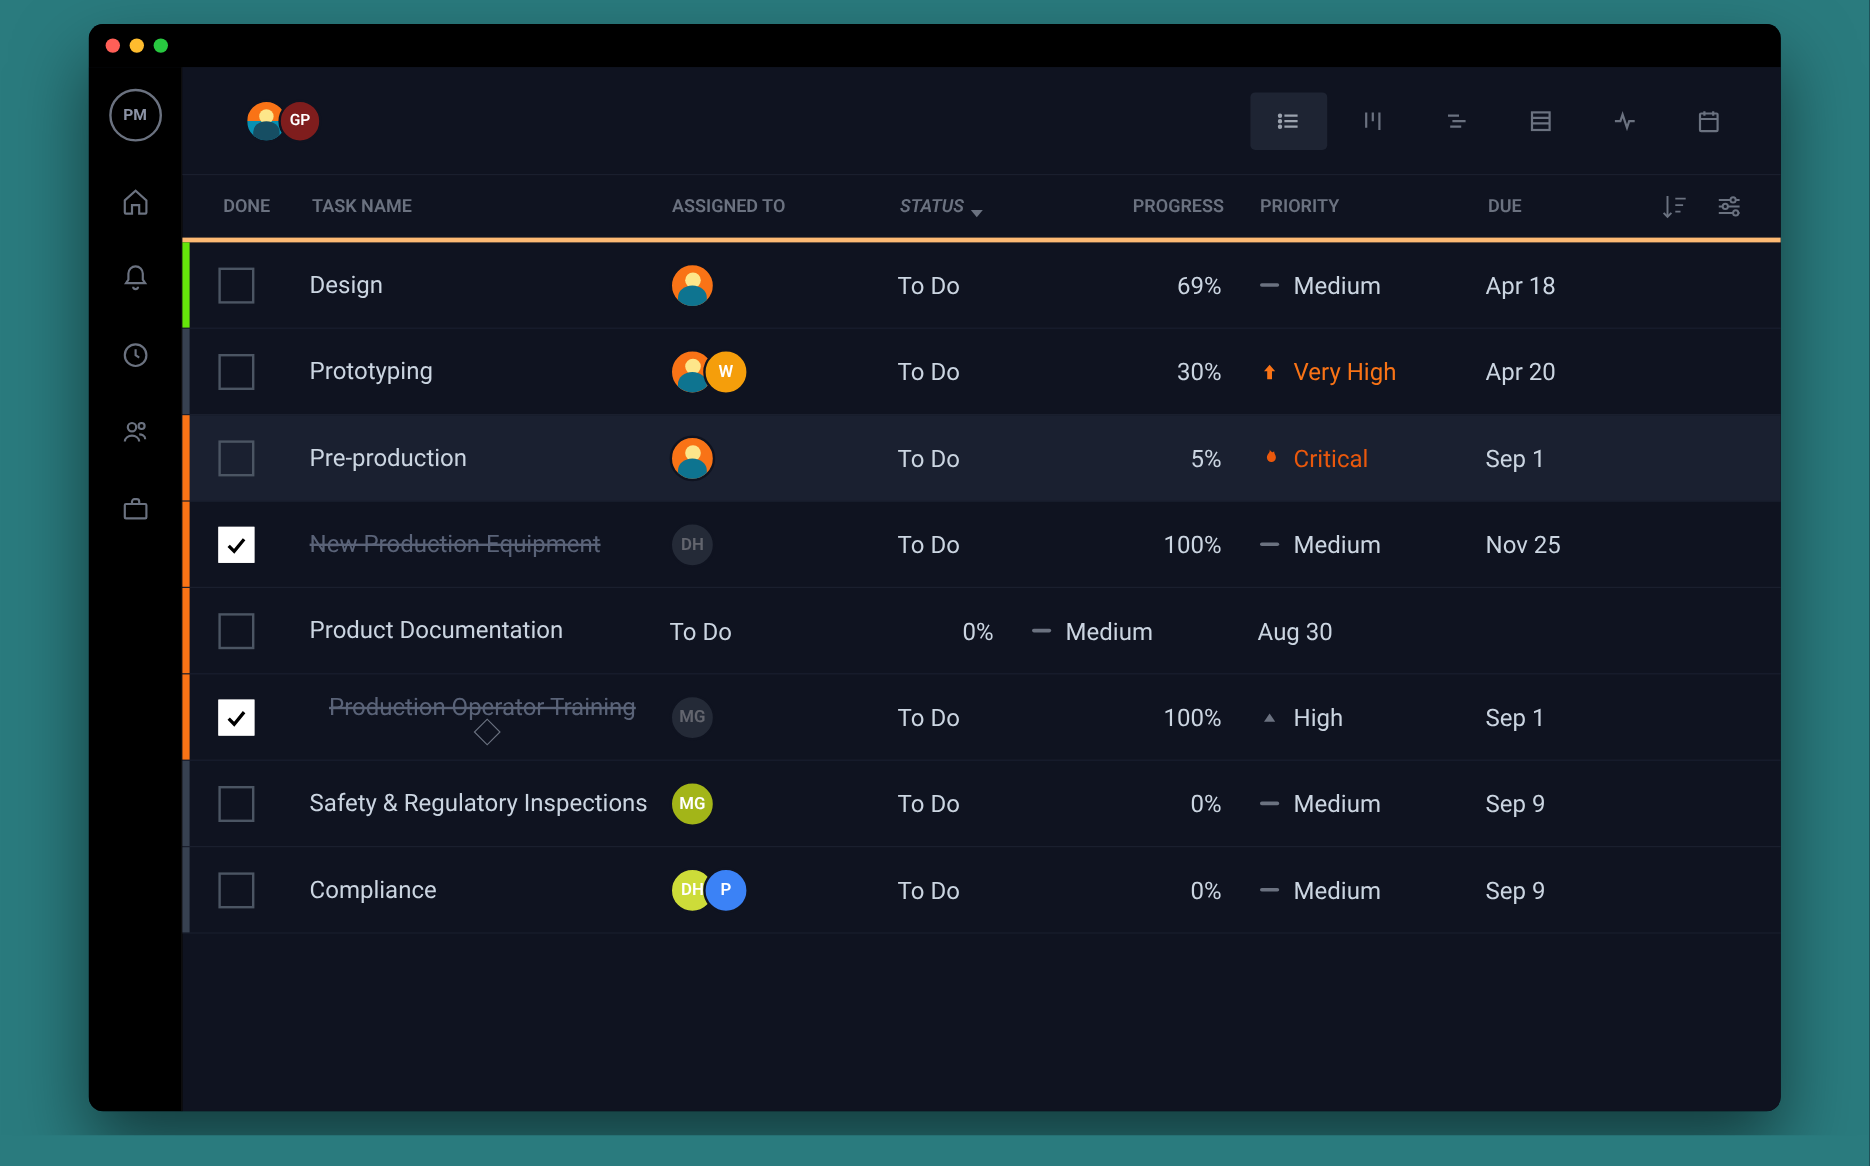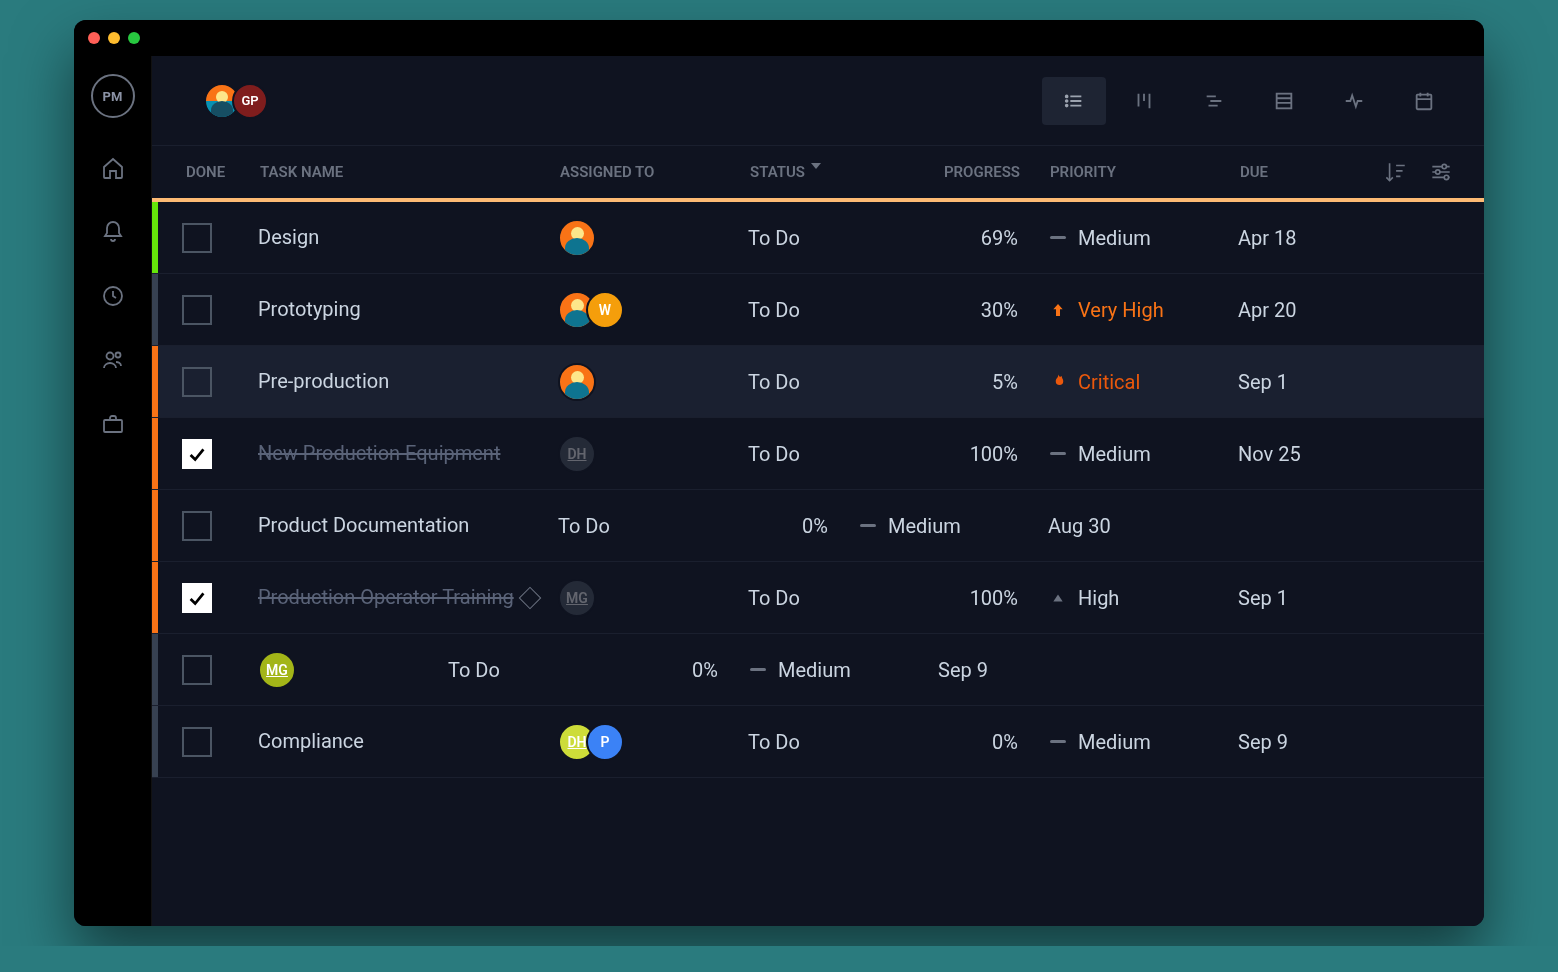--- a/index.html
+++ b/index.html
@@ -140,21 +140,21 @@
     padding: 0 10px 0 0;
     color: #6b7280;
     font-size: 15px;
     font-weight: 600;
     border-bottom: 4px solid #fdba74;
   }
   .col-bar { width: 8px; flex-shrink: 0; }
   .col-done { width: 100px; padding-left: 26px; }
   .col-name { width: 300px; }
   .col-assigned { width: 190px; }
-  .col-status { width: 160px; display:flex; align-items:flex-start; gap:6px; }
+  .col-status { width: 160px; display:flex; align-items:flex-end; gap:6px;font-style:italic; }
   .col-progress { width: 140px; text-align: right; padding-right: 30px; }
   .col-priority { width: 190px; }
   .col-due { width: 140px; }
   .col-actions { flex: 1; display: flex; justify-content: flex-end; gap: 16px; padding-right: 18px; }
 
   .action-icon {
     width: 30px; height: 30px;
     display: flex; align-items: center; justify-content: center;
     color: #6b7280; cursor: pointer;
   }
@@ -210,21 +210,21 @@
     width: 38px; height: 38px;
     border-radius: 50%;
     display: flex; align-items: center; justify-content: center;
     font-size: 14px; font-weight: 600;
     margin-left: -10px;
     border: 2px solid #0f1320;
     color: #fff;
     position: relative;
     overflow: hidden;
   }
-  .av:first-child { margin-left: 0; text-decoration: underline; }
+  .av:first-child { margin-left: 0; }
   .av.person { background: #f97316; }
   .av.person::before {
     content:""; position:absolute; width:13px; height:13px;
     background:#fde68a; border-radius:50%; top:6px;
   }
   .av.person::after {
     content:""; position:absolute; width:24px; height:20px;
     background:#0e7490; border-radius:50% 50% 0 0; bottom:-3px;
   }
   .av.dimmed { opacity: 0.35; }
@@ -503,21 +503,21 @@
           </div>
           <div class="task-row">
             <div class="row-bar" style="background: rgb(249, 115, 22);"></div>
             <div class="cell-done">
               <div class="checkbox checked">
                 <svg viewBox="0 0 24 24">
                   <polyline points="5 13 10 18 19 7"></polyline>
                 </svg>
               </div>
             </div>
-            <div class="task-name done" style="display: flex; align-items: center;">
+            <div class="task-name done" style="display: flex; align-items: center; flex-direction: column;">
               <span>Production Operator Training</span>
               <span class="diamond"></span>
             </div>
             <div class="cell-assigned">
               <div class="av dimmed" style="background: rgb(75, 85, 99);">MG</div>
             </div>
             <div class="cell-status">To Do</div>
             <div class="cell-progress">100%</div>
             <div class="cell-priority">
               <span class="pri-icon pri-tri-up">
@@ -527,20 +527,23 @@
               </span>
               <span>High</span>
             </div>
             <div class="cell-due">Sep 1</div>
           </div>
           <div class="task-row">
             <div class="row-bar" style="background: rgb(55, 65, 81);"></div>
             <div class="cell-done">
               <div class="checkbox"></div>
             </div>
+            <div class="task-name" style="display: flex; align-items: center;">
+              <span>Safety &amp; Regulatory Inspections</span>
+            </div>
             <div class="cell-assigned">
               <div class="av" style="background: rgb(163, 181, 24);">MG</div>
             </div>
             <div class="cell-status">To Do</div>
             <div class="cell-progress">0%</div>
             <div class="cell-priority">
               <span class="pri-icon">
                 <span class="pri-dash"></span>
               </span>
               <span>Medium</span>

